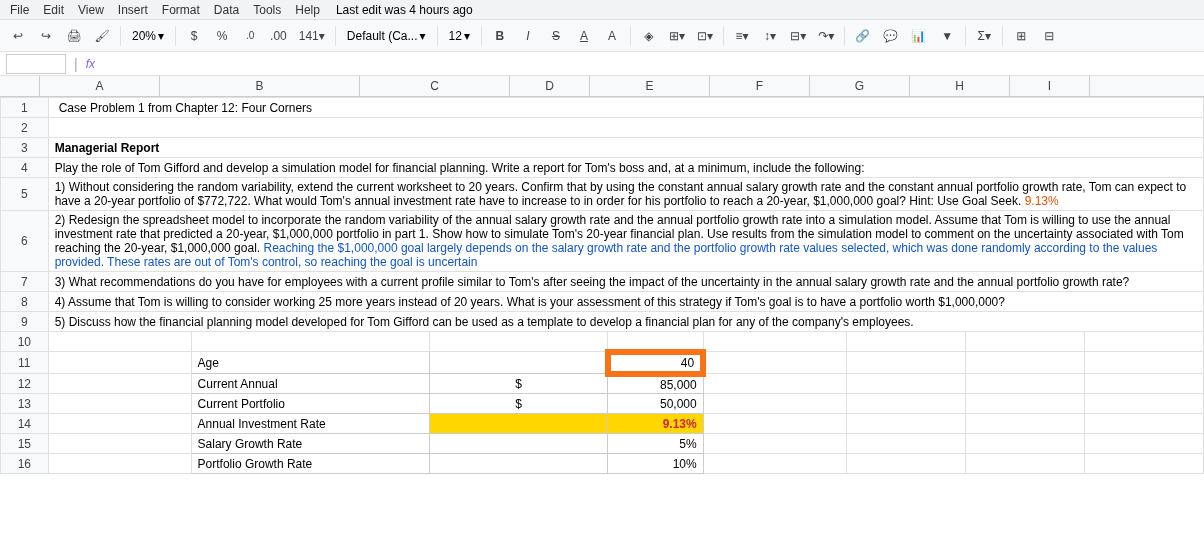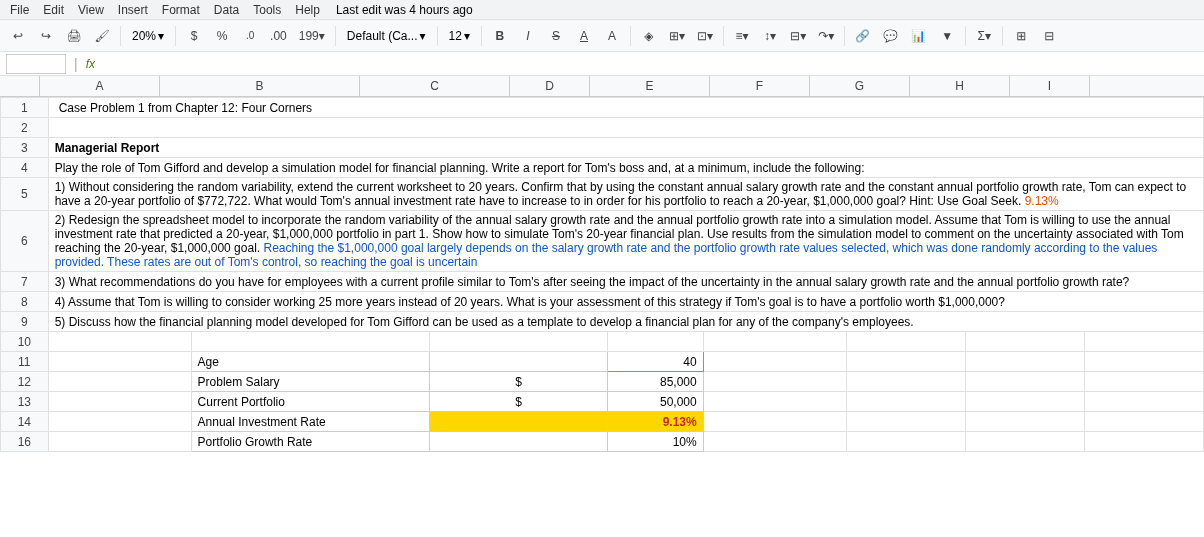--- a/index.html
+++ b/index.html
@@ -98,21 +98,21 @@
   <div class="toolbar-dropdown">
     <span>20%</span>
     <span>▾</span>
   </div>
   <div class="toolbar-separator"></div>
 
   <button class="toolbar-btn">$</button>
   <button class="toolbar-btn">%</button>
   <button class="toolbar-btn" style="font-size:10px">.0</button>
   <button class="toolbar-btn" style="font-size:12px">.00</button>
-  <button class="toolbar-btn">199▾</button>
+  <button class="toolbar-btn">141▾</button>
   <div class="toolbar-separator"></div>
 
   <div class="toolbar-dropdown">
     <span>Default (Ca...</span>
     <span>▾</span>
   </div>
   <div class="toolbar-separator"></div>
 
   <div class="toolbar-dropdown">
     <span>12</span>
@@ -143,21 +143,21 @@
   <div class="toolbar-separator"></div>
   <button class="toolbar-btn">Σ▾</button>
   <div class="toolbar-separator"></div>
   <button class="toolbar-btn">⊞</button>
   <button class="toolbar-btn">⊟</button>
 </div>
 
 <div class="formula-bar">
   <div class="name-box"></div>
   <span class="formula-separator">|</span>
-  <span style="font-style:italic;color:#4d7c0f;margin-right:4px">fx</span>
+  <span style="font-style:italic;color:#8b5cf6;margin-right:4px">fx</span>
   <input class="formula-input" type="text" value="" style="">
 </div>
 
 <div style="display:flex; background:#f8f9fa; border-bottom:1px solid #ccc;">
   <div style="width:40px;min-width:40px;height:20px;border-right:1px solid #ccc;"></div>
   <div class="col-header col-a">A</div>
   <div class="col-header col-b">B</div>
   <div class="col-header col-c">C</div>
   <div class="col-header col-d">D</div>
   <div class="col-header col-e">E</div>
@@ -230,31 +230,31 @@
       <td class="col-f" style="border:1px solid #e0e0e0;"></td>
       <td class="col-g" style="border:1px solid #e0e0e0;"></td>
       <td class="col-h" style="border:1px solid #e0e0e0;"></td>
     </tr>
 
     <tr>
       <td class="row-num">11</td>
       <td class="col-a" style="border:1px solid #e0e0e0;"></td>
       <td class="col-b" style="border:1px solid #ccc;padding:1px 6px;font-size:12px;">Age</td>
       <td class="col-c" style="border:1px solid #ccc;padding:1px 6px;font-size:12px;"></td>
-      <td class="col-d" style="border:1px solid #f97316;padding:1px 6px;font-size:12px;text-align:right;">40</td>
+      <td class="col-d" style="border:6px solid #f97316;padding:1px 6px;font-size:12px;text-align:right;">40</td>
       <td class="col-e" style="border:1px solid #e0e0e0;"></td>
       <td class="col-f" style="border:1px solid #e0e0e0;"></td>
       <td class="col-g" style="border:1px solid #e0e0e0;"></td>
       <td class="col-h" style="border:1px solid #e0e0e0;"></td>
     </tr>
 
     <tr>
       <td class="row-num">12</td>
       <td class="col-a" style="border:1px solid #e0e0e0;"></td>
-      <td class="col-b" style="border:1px solid #ccc;padding:1px 6px;font-size:12px;">Problem Salary</td>
+      <td class="col-b" style="border:1px solid #ccc;padding:1px 6px;font-size:12px;">Current Annual</td>
       <td class="col-c" style="border:1px solid #ccc;padding:1px 6px;font-size:12px;text-align:center;">$</td>
       <td class="col-d" style="border:1px solid #ccc;padding:1px 6px;font-size:12px;text-align:right;">85,000</td>
       <td class="col-e" style="border:1px solid #e0e0e0;"></td>
       <td class="col-f" style="border:1px solid #e0e0e0;"></td>
       <td class="col-g" style="border:1px solid #e0e0e0;"></td>
       <td class="col-h" style="border:1px solid #e0e0e0;"></td>
     </tr>
 
     <tr>
       <td class="row-num">13</td>
@@ -273,20 +273,31 @@
       <td class="col-a" style="border:1px solid #e0e0e0;"></td>
       <td class="col-b" style="border:1px solid #ccc;padding:1px 6px;font-size:12px;">Annual Investment Rate</td>
       <td class="col-c" style="border:1px solid #ccc;padding:1px 6px;font-size:12px;background:#ffd600;"></td>
       <td class="col-d" style="border:1px solid #ccc;padding:1px 6px;font-size:12px;text-align:right;background:#ffd600;color:#c62828;font-weight:bold;">9.13%</td>
       <td class="col-e" style="border:1px solid #e0e0e0;"></td>
       <td class="col-f" style="border:1px solid #e0e0e0;"></td>
       <td class="col-g" style="border:1px solid #e0e0e0;"></td>
       <td class="col-h" style="border:1px solid #e0e0e0;"></td>
     </tr>
 
+    <tr>
+      <td class="row-num">15</td>
+      <td class="col-a" style="border:1px solid #e0e0e0;"></td>
+      <td class="col-b" style="border:1px solid #ccc;padding:1px 6px;font-size:12px;">Salary Growth Rate</td>
+      <td class="col-c" style="border:1px solid #ccc;padding:1px 6px;font-size:12px;"></td>
+      <td class="col-d" style="border:1px solid #ccc;padding:1px 6px;font-size:12px;text-align:right;">5%</td>
+      <td class="col-e" style="border:1px solid #e0e0e0;"></td>
+      <td class="col-f" style="border:1px solid #e0e0e0;"></td>
+      <td class="col-g" style="border:1px solid #e0e0e0;"></td>
+      <td class="col-h" style="border:1px solid #e0e0e0;"></td>
+    </tr>
 
     <tr>
       <td class="row-num">16</td>
       <td class="col-a" style="border:1px solid #e0e0e0;"></td>
       <td class="col-b" style="border:1px solid #ccc;padding:1px 6px;font-size:12px;">Portfolio Growth Rate</td>
       <td class="col-c" style="border:1px solid #ccc;padding:1px 6px;font-size:12px;"></td>
       <td class="col-d" style="border:1px solid #ccc;padding:1px 6px;font-size:12px;text-align:right;">10%</td>
       <td class="col-e" style="border:1px solid #e0e0e0;"></td>
       <td class="col-f" style="border:1px solid #e0e0e0;"></td>
       <td class="col-g" style="border:1px solid #e0e0e0;"></td>

